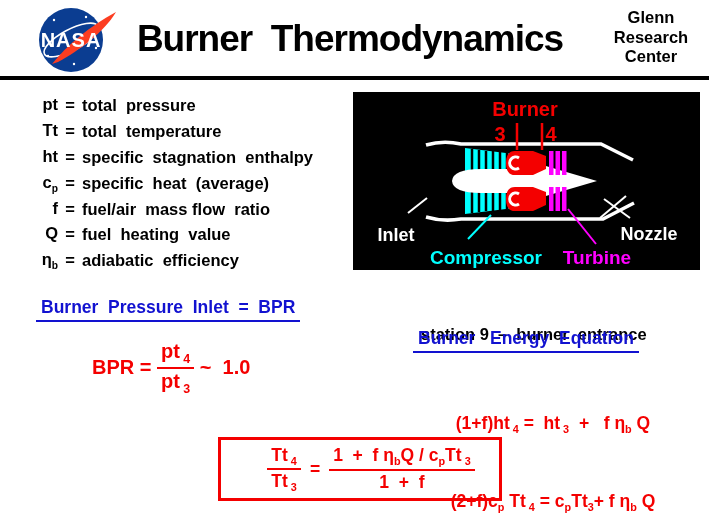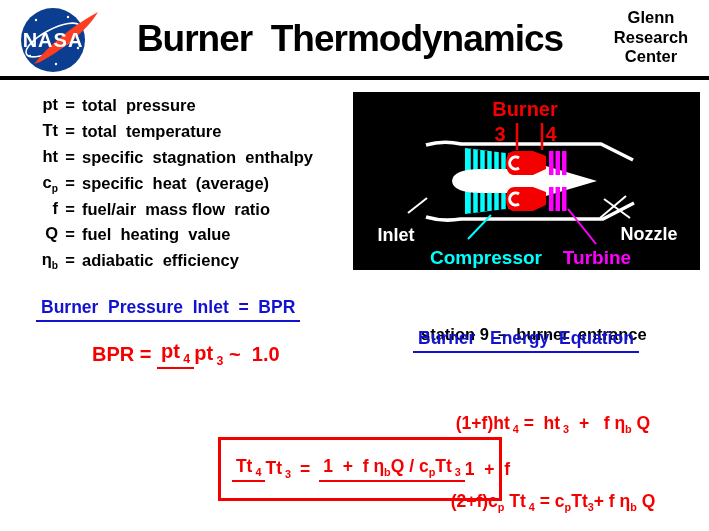--- a/index.html
+++ b/index.html
@@ -32,37 +32,37 @@
   
   .hd{
     font-size:17.5px;font-weight:bold;white-space:pre;
     border-bottom:2.5px solid currentColor;padding:0 5px 2px 5px;
   }
 
   
   .eq{font-weight:bold;white-space:pre;}
   .eq span{white-space:pre;}
   .eqrow{display:flex;align-items:center;}
-  .frac{display:inline-flex;flex-direction:row;align-items:center;text-align:center;}
+  .frac{display:inline-flex;flex-direction:column;align-items:center;text-align:center;}
   .num{border-bottom:2.5px solid currentColor;padding:0 4px 1px 4px;white-space:pre;}
   .den{padding-top:1px;white-space:pre;}
   .sb{font-size:0.62em;vertical-align:-0.38em;}
 
   .stations{font-size:16.5px;font-weight:bold;color:#000;line-height:21.5px;white-space:pre;}
 
   .eqbox{
     left:218px;top:437px;width:284px;height:64px;
     border:3px solid #f40000;display:flex;align-items:center;justify-content:center;gap:9px;
     box-sizing:border-box;
   }
 </style>
 </head>
 <body>
 
-<div class="abs" style="left:6px;top:4px;width:95px;height:68px;text-decoration:underline;">
+<div class="abs" style="left:24px;top:4px;width:95px;height:68px;text-decoration:underline;">
   <svg width="95" height="68" viewBox="0 0 95 68">
     <circle cx="47" cy="36" r="32" fill="#0b3d91"></circle>
     <circle cx="30" cy="16" r="1.2" fill="#fff"></circle>
     <circle cx="62" cy="13" r="1.2" fill="#fff"></circle>
     <circle cx="72" cy="44" r="1.2" fill="#fff"></circle>
     <circle cx="24" cy="52" r="1.2" fill="#fff"></circle>
     <circle cx="50" cy="60" r="1.2" fill="#fff"></circle>
     <ellipse cx="47" cy="36" rx="30" ry="10.5" fill="none" stroke="#ffffff" stroke-width="1.6" transform="rotate(-28 47 36)"></ellipse>
     <path d="M 28 60 C 42 42 66 22 92 8 C 80 28 56 46 34 58 Z" fill="#fc3d21"></path>
     <text x="47" y="43" text-anchor="middle" fill="#ffffff" font-size="20" font-weight="bold" letter-spacing="1">NASA</text>

